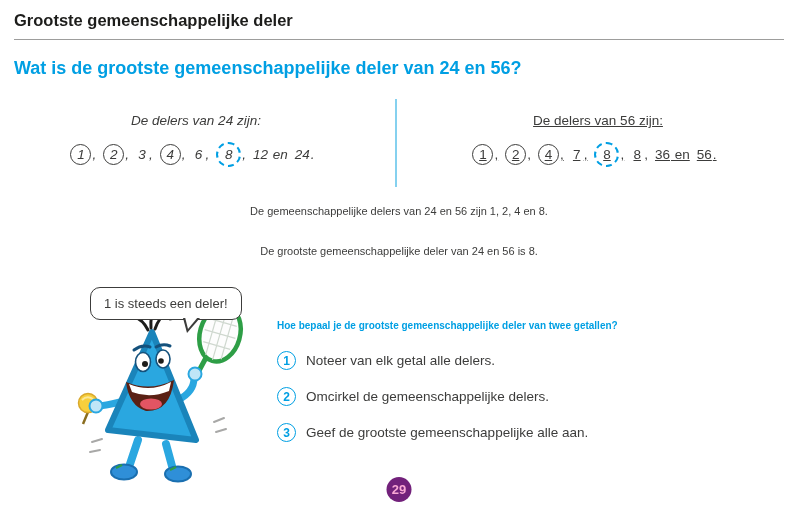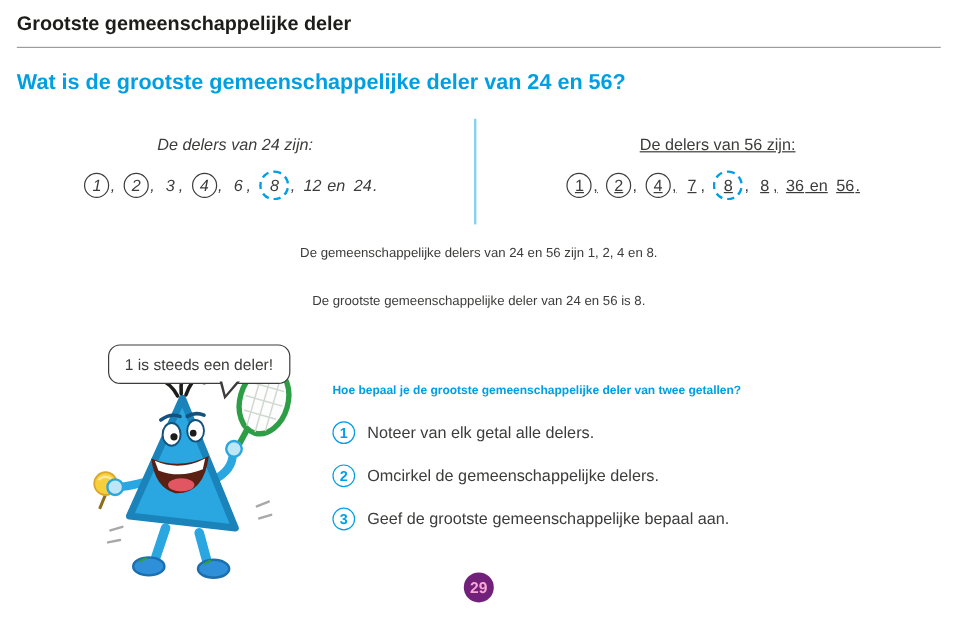--- a/index.html
+++ b/index.html
@@ -213,19 +213,19 @@
       <div class="step-row">
         <span class="step-num">1</span>
         <span class="step-text">Noteer van elk getal alle delers.</span>
       </div>
       <div class="step-row">
         <span class="step-num">2</span>
         <span class="step-text">Omcirkel de gemeenschappelijke delers.</span>
       </div>
       <div class="step-row">
         <span class="step-num">3</span>
-        <span class="step-text">Geef de grootste gemeenschappelijke bepaal aan.</span>
+        <span class="step-text">Geef de grootste gemeenschappelijke alle aan.</span>
       </div>
     </div>
 
   <div class="page-badge">29</div>
 
 </div>
 
 </body></html>

